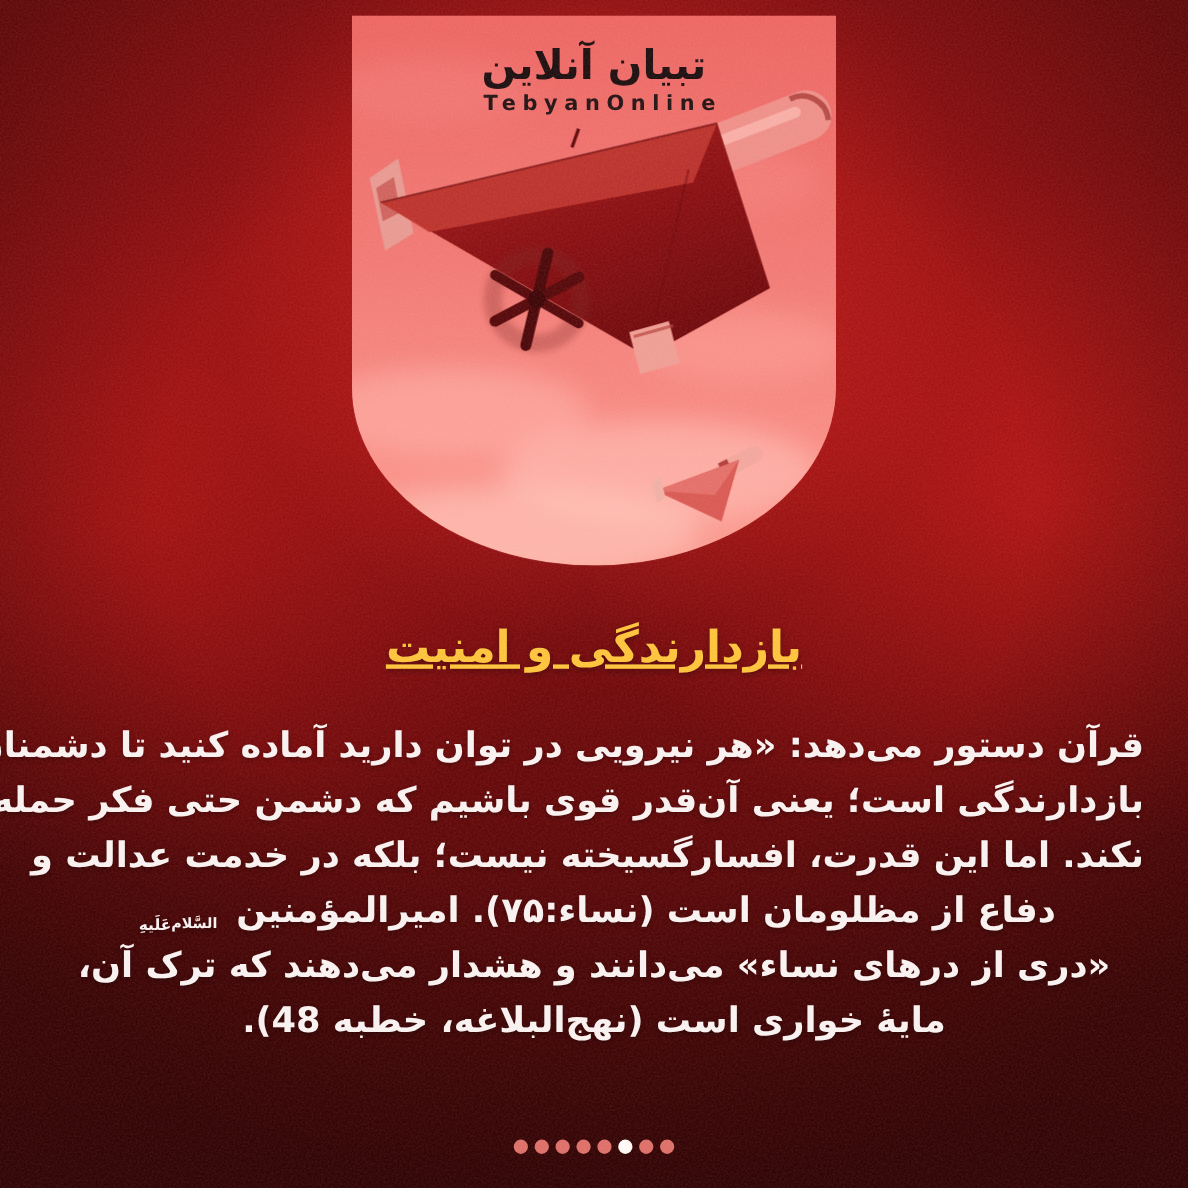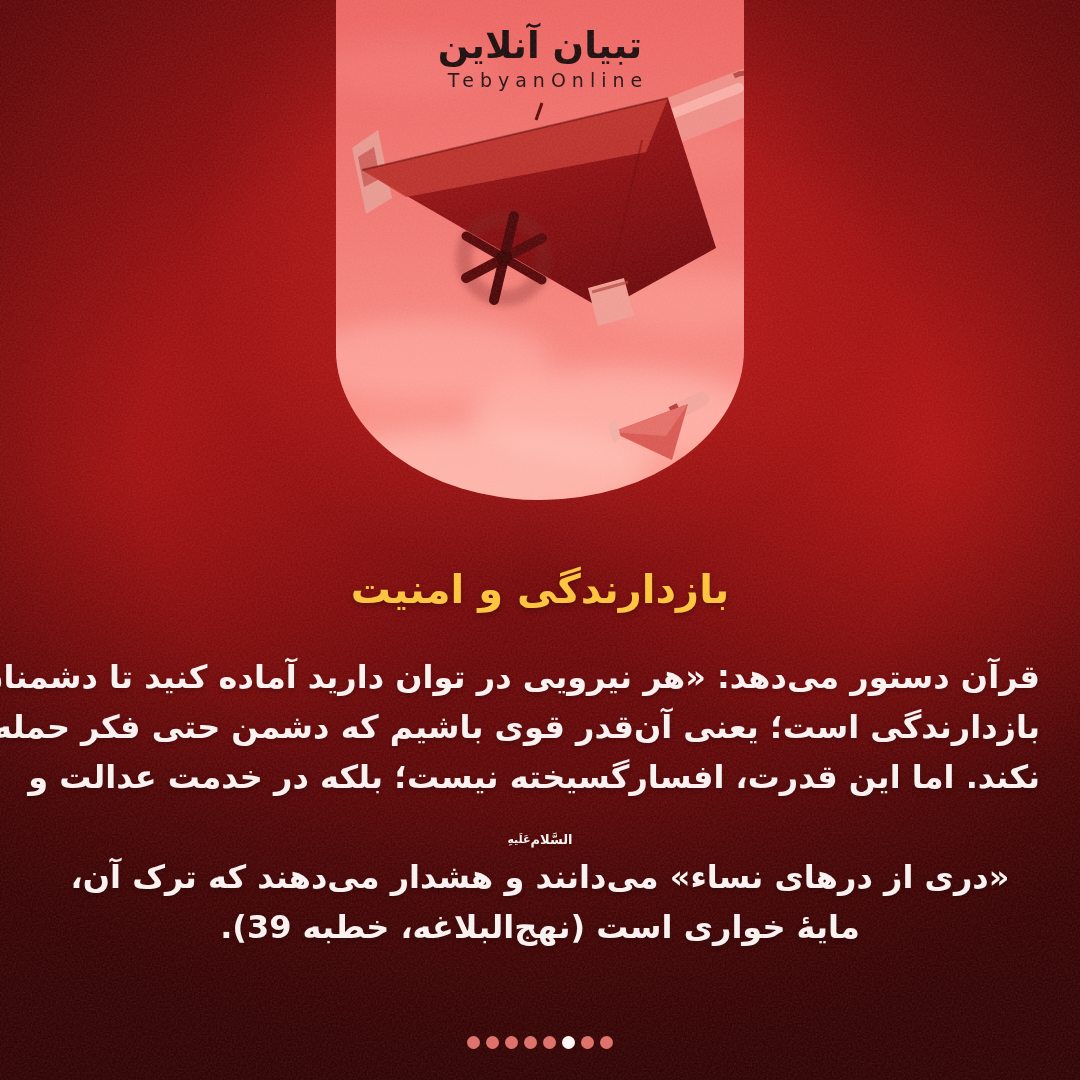--- a/index.html
+++ b/index.html
@@ -17,51 +17,51 @@
       linear-gradient(180deg,#9c1113 0%,#8e0f11 34%,#700a0c 58%,#4e0708 82%,#3d0607 100%);
   }
   .vignette{
     position:absolute;inset:0;pointer-events:none;
     background:radial-gradient(ellipse 720px 640px at 50% 42%, rgba(0,0,0,0) 55%, rgba(32,2,3,.5) 100%);
   }
   .grain{position:absolute;inset:0;width:1080px;height:1080px;mix-blend-mode:screen;opacity:.28;pointer-events:none;}
 
   
   .photo-card{
-    position:absolute;top:0;left:50%;transform:translateX(-50%);
-    width:408px;height:500px;overflow:hidden;
+    position:absolute;top:14px;left:50%;transform:translateX(-50%);
+    width:440px;height:500px;overflow:hidden;
     border-radius:0 0 220px 220px / 0 0 162px 162px;
   }
   .photo-card svg.scene{position:absolute;inset:0;display:block;}
   .logo{
     position:absolute;top:24px;left:0;width:100%;text-align:center;z-index:3;
     color:#1d1011;pointer-events:none;
   }
   .logo-fa{font-size:37px;font-weight:800;direction:rtl;letter-spacing:-1px;}
-  .logo-en{font-size:19px;font-weight:400;letter-spacing:6px;margin-top:2px;color:#241516;margin-left:16px;}
+  .logo-en{font-size:19px;font-weight:700;letter-spacing:6px;margin-top:2px;color:#241516;margin-left:16px;}
 
   .headline{
     position:absolute;top:566px;left:0;width:100%;margin:0;
     text-align:center;direction:rtl;
     font-size:40px;font-weight:800;color:#fdc33c;
     text-shadow:0 2px 6px rgba(0,0,0,.35);
   }
   .body-text{
     position:absolute;top:652px;left:50%;transform:translateX(-50%);
     width:1000px;text-align:center;direction:rtl;
     color:#f8f1ef;font-size:32px;font-weight:700;
     text-shadow:0 2px 5px rgba(0,0,0,.3);
   }
   .line{height:50px;line-height:50px;white-space:nowrap;}
   .honorific{
     display:inline-flex;flex-direction:row;align-items:center;justify-content:center;
     vertical-align:-6px;margin:0 6px;line-height:1.02;font-weight:700;
   }
   .honorific .h-top{font-size:13px;}
-  .honorific .h-bottom{font-size:11px;}
+  .honorific .h-bottom{font-size:14px;}
 
   .dots{
     position:absolute;top:1036px;left:0;width:100%;
     display:flex;justify-content:center;align-items:center;gap:6px;
   }
   .dot{width:13px;height:13px;border-radius:50%;background:#dd7069;}
   .dot.active{background:#fff8f4;}
 </style>
 </head>
 <body>
@@ -142,34 +142,35 @@
         </g>
       </g>
     </svg>
 
     <div class="logo">
       <div class="logo-fa">تبیان آنلاین</div>
       <div class="logo-en">TebyanOnline</div>
     </div>
   </div>
 
-  <h1 class="headline" style="color: rgb(253, 195, 60);">بازدارندگی و امنیت</h1>
+  <h1 class="headline" style="color: rgb(253, 195, 60); text-decoration: underline;">بازدارندگی و امنیت</h1>
 
   <div class="body-text" style="color: rgb(248, 241, 239);">
     <div class="line">قرآن دستور می‌دهد: «هر نیرویی در توان دارید آماده کنید تا دشمنان</div>
     <div class="line">بازدارندگی است؛ یعنی آن‌قدر قوی باشیم که دشمن حتی فکر حمله</div>
     <div class="line">نکند. اما این قدرت، افسارگسیخته نیست؛ بلکه در خدمت عدالت و</div>
     <div class="line">
+      <span>دفاع از مظلومان است (نساء:۷۵). امیرالمؤمنین</span>
       <span class="honorific">
         <span class="h-top">السَّلام</span>
         <span class="h-bottom">عَلَیهِ</span>
       </span>
     </div>
     <div class="line">«دری از درهای نساء» می‌دانند و هشدار می‌دهند که ترک آن،</div>
-    <div class="line">مایۀ خواری است (نهج‌البلاغه، خطبه 39).</div>
+    <div class="line">مایۀ خواری است (نهج‌البلاغه، خطبه 48).</div>
   </div>
 
   <div class="dots">
       <div class="dot" style="background: rgb(221, 112, 105);"></div>
       <div class="dot" style="background: rgb(221, 112, 105);"></div>
       <div class="dot" style="background: rgb(221, 112, 105);"></div>
       <div class="dot" style="background: rgb(221, 112, 105);"></div>
       <div class="dot" style="background: rgb(221, 112, 105);"></div>
       <div class="dot active" style="background: rgb(255, 248, 244);"></div>
       <div class="dot" style="background: rgb(221, 112, 105);"></div>

